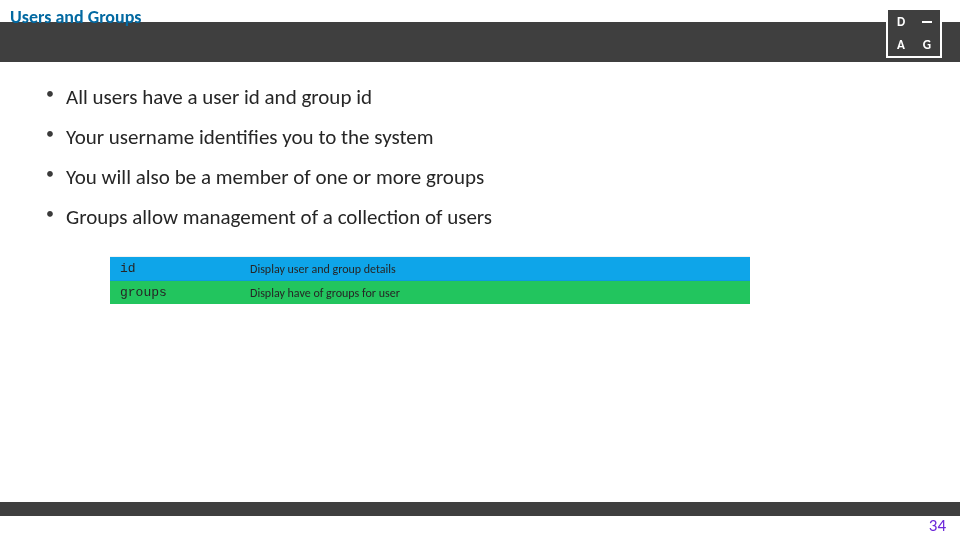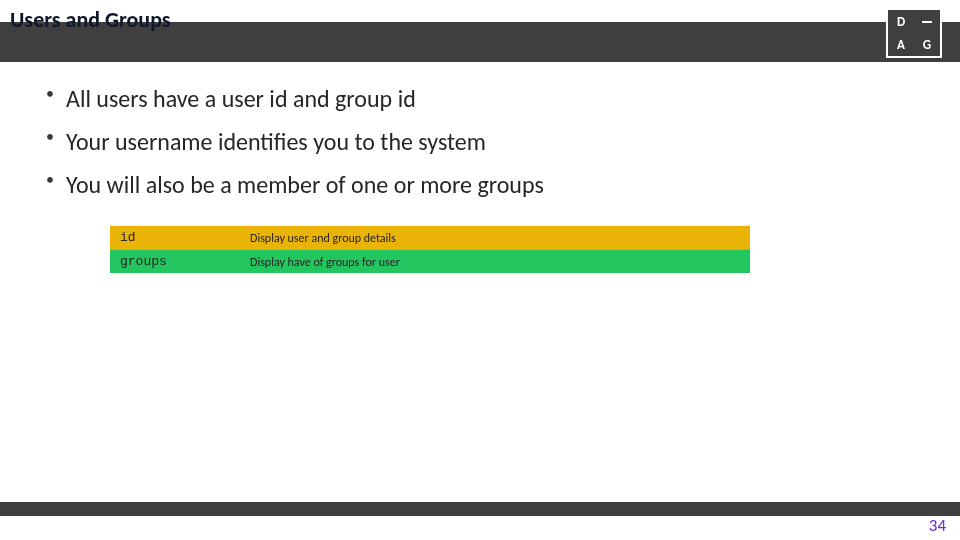--- a/index.html
+++ b/index.html
@@ -15,23 +15,23 @@
     .title-wrap {
       position: absolute;
       top: 0;
       left: 0;
       right: 0;
     }
     .title-text {
       position: absolute;
       top: 6px;
       left: 10px;
-      font-size: 22px;
+      font-size: 18px;
       font-weight: 600;
-      color: #0f172a;
+      color: #0369a1;
       z-index: 3;
     }
     .dark-band {
       position: absolute;
       top: 22px;
       left: 0;
       right: 0;
       height: 40px;
       background: #3f3f3f;
       z-index: 1;
@@ -65,41 +65,41 @@
     .content {
       position: absolute;
       top: 84px;
       left: 44px;
       right: 44px;
     }
     ul.bullets {
       list-style: none;
     }
     ul.bullets li {
-      font-size: 24px;
+      font-size: 21px;
       color: #262626;
       margin-bottom: 14px;
       position: relative;
       padding-left: 22px;
     }
     ul.bullets li::before {
       content: "•";
       position: absolute;
       left: 2px;
       top: 0;
       color: #3a3a3a;
       font-size: 16px;
     }
     .cmd-table {
       margin-top: 26px;
       margin-left: 66px;
       width: 640px;
       border-collapse: collapse;
     }
-    .cmd-table tr:nth-child(1) td { background: #eab308; }
+    .cmd-table tr:nth-child(1) td { background: #0ea5e9; }
     .cmd-table tr:nth-child(2) td { background: #22c55e; }
     .cmd-table td {
       padding: 4px 10px;
       font-size: 12px;
       color: #262626;
       border-top: 1px solid rgba(0,0,0,0.05);
     }
     .cmd-table td.cmd {
       width: 130px;
       font-family: Consolas, 'Courier New', monospace;
@@ -136,20 +136,21 @@
     <div class="logo-cell">A</div>
     <div class="logo-cell">G</div>
   </div>
 </div>
 
 <div class="content">
   <ul class="bullets">
     <li>All users have a user id and group id</li>
     <li>Your username identifies you to the system</li>
     <li>You will also be a member of one or more groups</li>
+    <li>Groups allow management of a collection of users</li>
   </ul>
 
   <table class="cmd-table">
     <tbody>
         <tr>
       <td class="cmd">id</td>
       <td>Display user and group details</td>
     </tr>
     <tr>
       <td class="cmd">groups</td>

